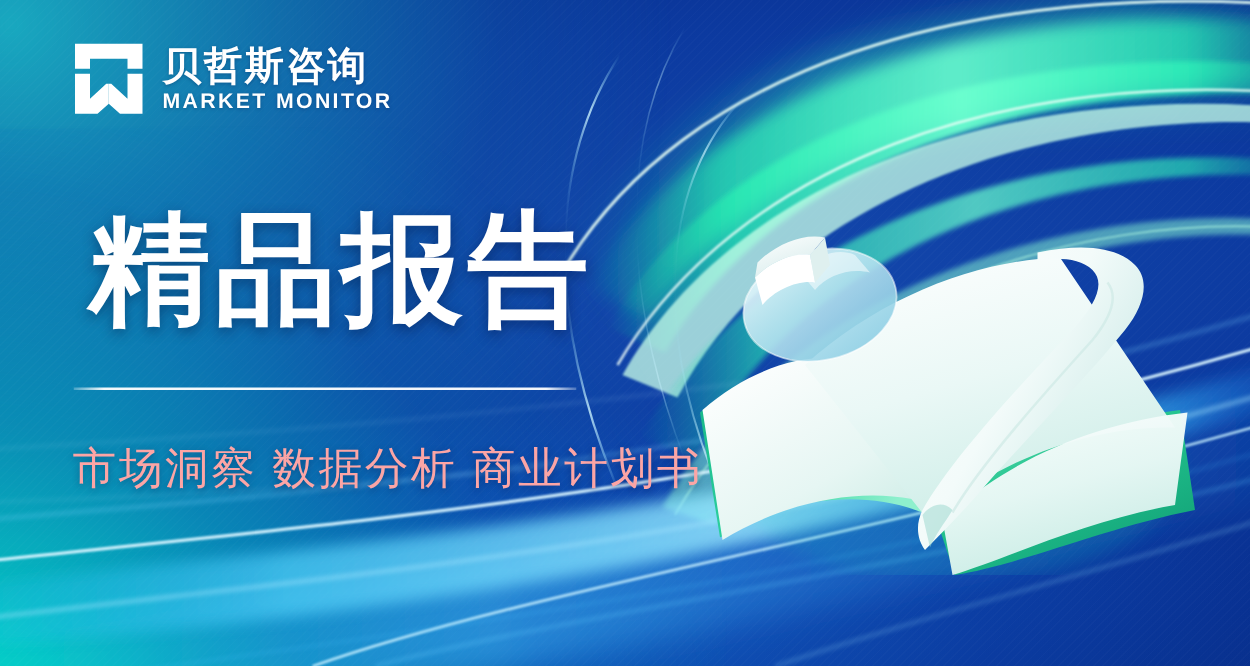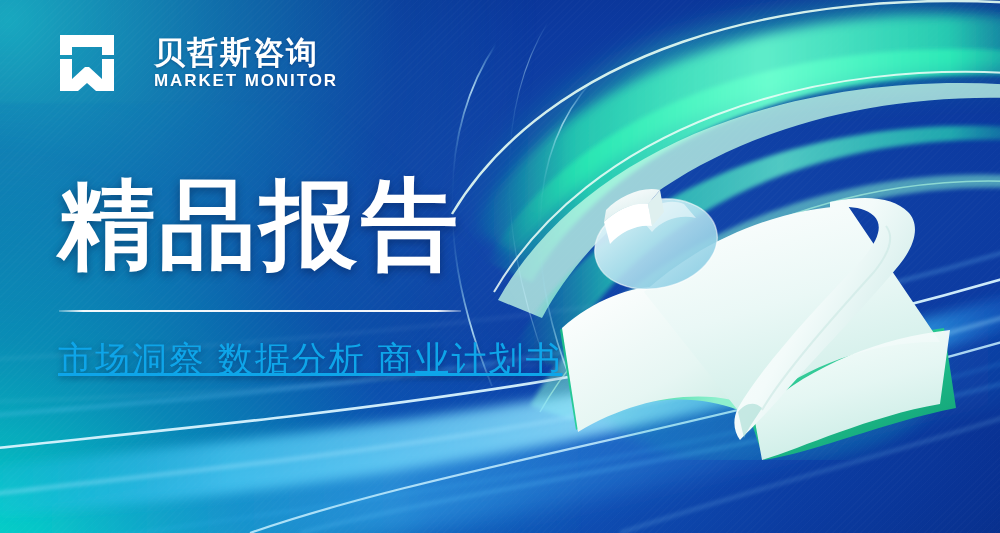--- a/index.html
+++ b/index.html
@@ -39,48 +39,48 @@
   }
 
   
   .swoosh{position:absolute;inset:0;width:1000px;height:533px;}
 
   
   .logo-row{
     position:absolute;left:58px;top:33px;display:flex;align-items:center;gap:14px;
   }
   .logo-mark{width:58px;height:60px;display:block;}
-  .logo-text{display:flex;flex-direction:column;justify-content:center;gap:2px;margin-left:24px;}
+  .logo-text{display:flex;flex-direction:column;justify-content:center;gap:2px;}
   .logo-cn{
     font-size:31px;font-weight:700;color:#ffffff;letter-spacing:2px;line-height:1.04;
     text-shadow:0 1px 3px rgba(0,30,80,.35);
   }
   .logo-en{
     font-size:17px;font-weight:700;color:#ffffff;letter-spacing:1.9px;line-height:1;
     text-shadow:0 1px 3px rgba(0,30,80,.35);
   }
 
   .headline{
-    position:absolute;left:58px;top:176px;
+    position:absolute;left:71px;top:176px;
     font-size:97px;font-weight:700;color:#ffffff;letter-spacing:4px;line-height:1;
     text-shadow:0 3px 10px rgba(0,18,62,.45);
     white-space:nowrap;
+    font-family:Liberation Mono, monospace;
   }
 
   .rule{
     position:absolute;left:59px;top:310px;width:402px;height:2px;
     background:linear-gradient(to right, rgba(255,255,255,.25) 0%, rgba(255,255,255,.95) 6%, rgba(255,255,255,.95) 94%, rgba(255,255,255,.25) 100%);
   }
 
   .subhead{
-    position:absolute;left:58px;top:340px;
-    font-size:35px;font-weight:400;color:#0ea5e9;letter-spacing:2px;line-height:1.1;
+    position:absolute;left:58px;top:356px;
+    font-size:35px;font-weight:400;color:#fca5a5;letter-spacing:2px;line-height:1.1;
     text-shadow:0 2px 6px rgba(0,22,70,.4);
     white-space:nowrap;
-    text-decoration:underline;
   }
 
   
   .book{position:absolute;left:548px;top:160px;width:420px;height:300px;}
 </style>
 </head>
 <body>
 
 <div class="stage">
 

